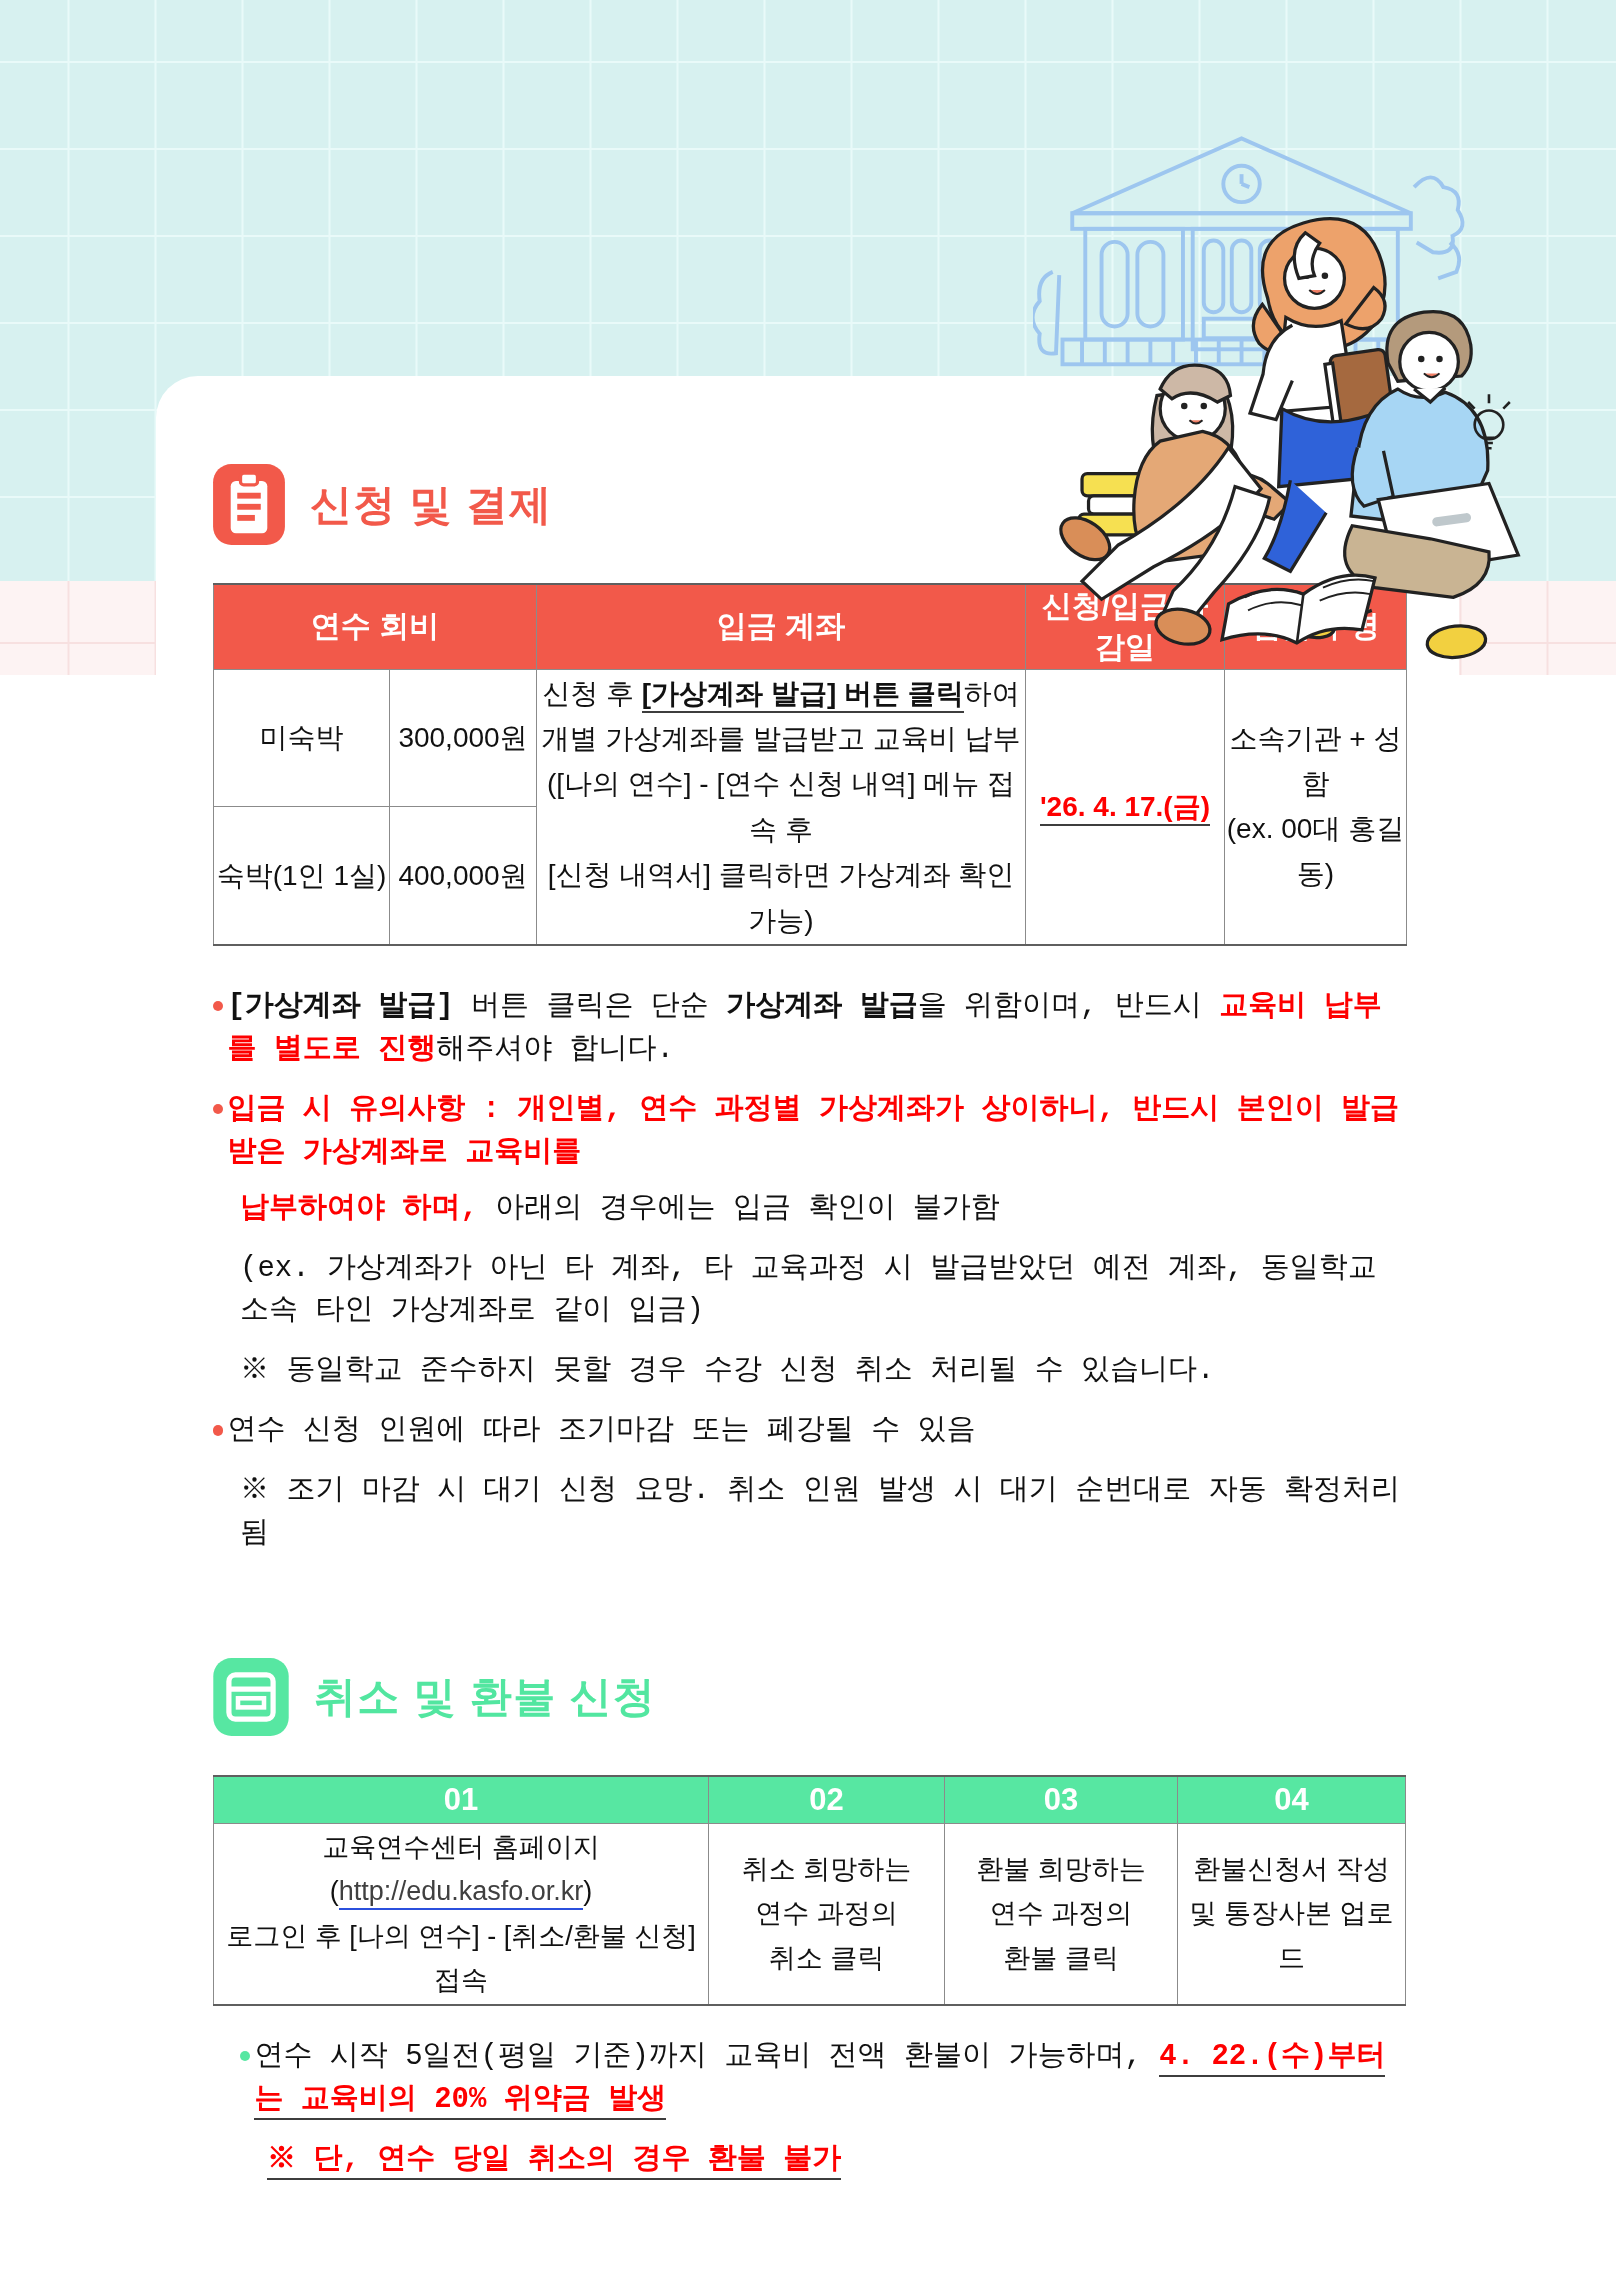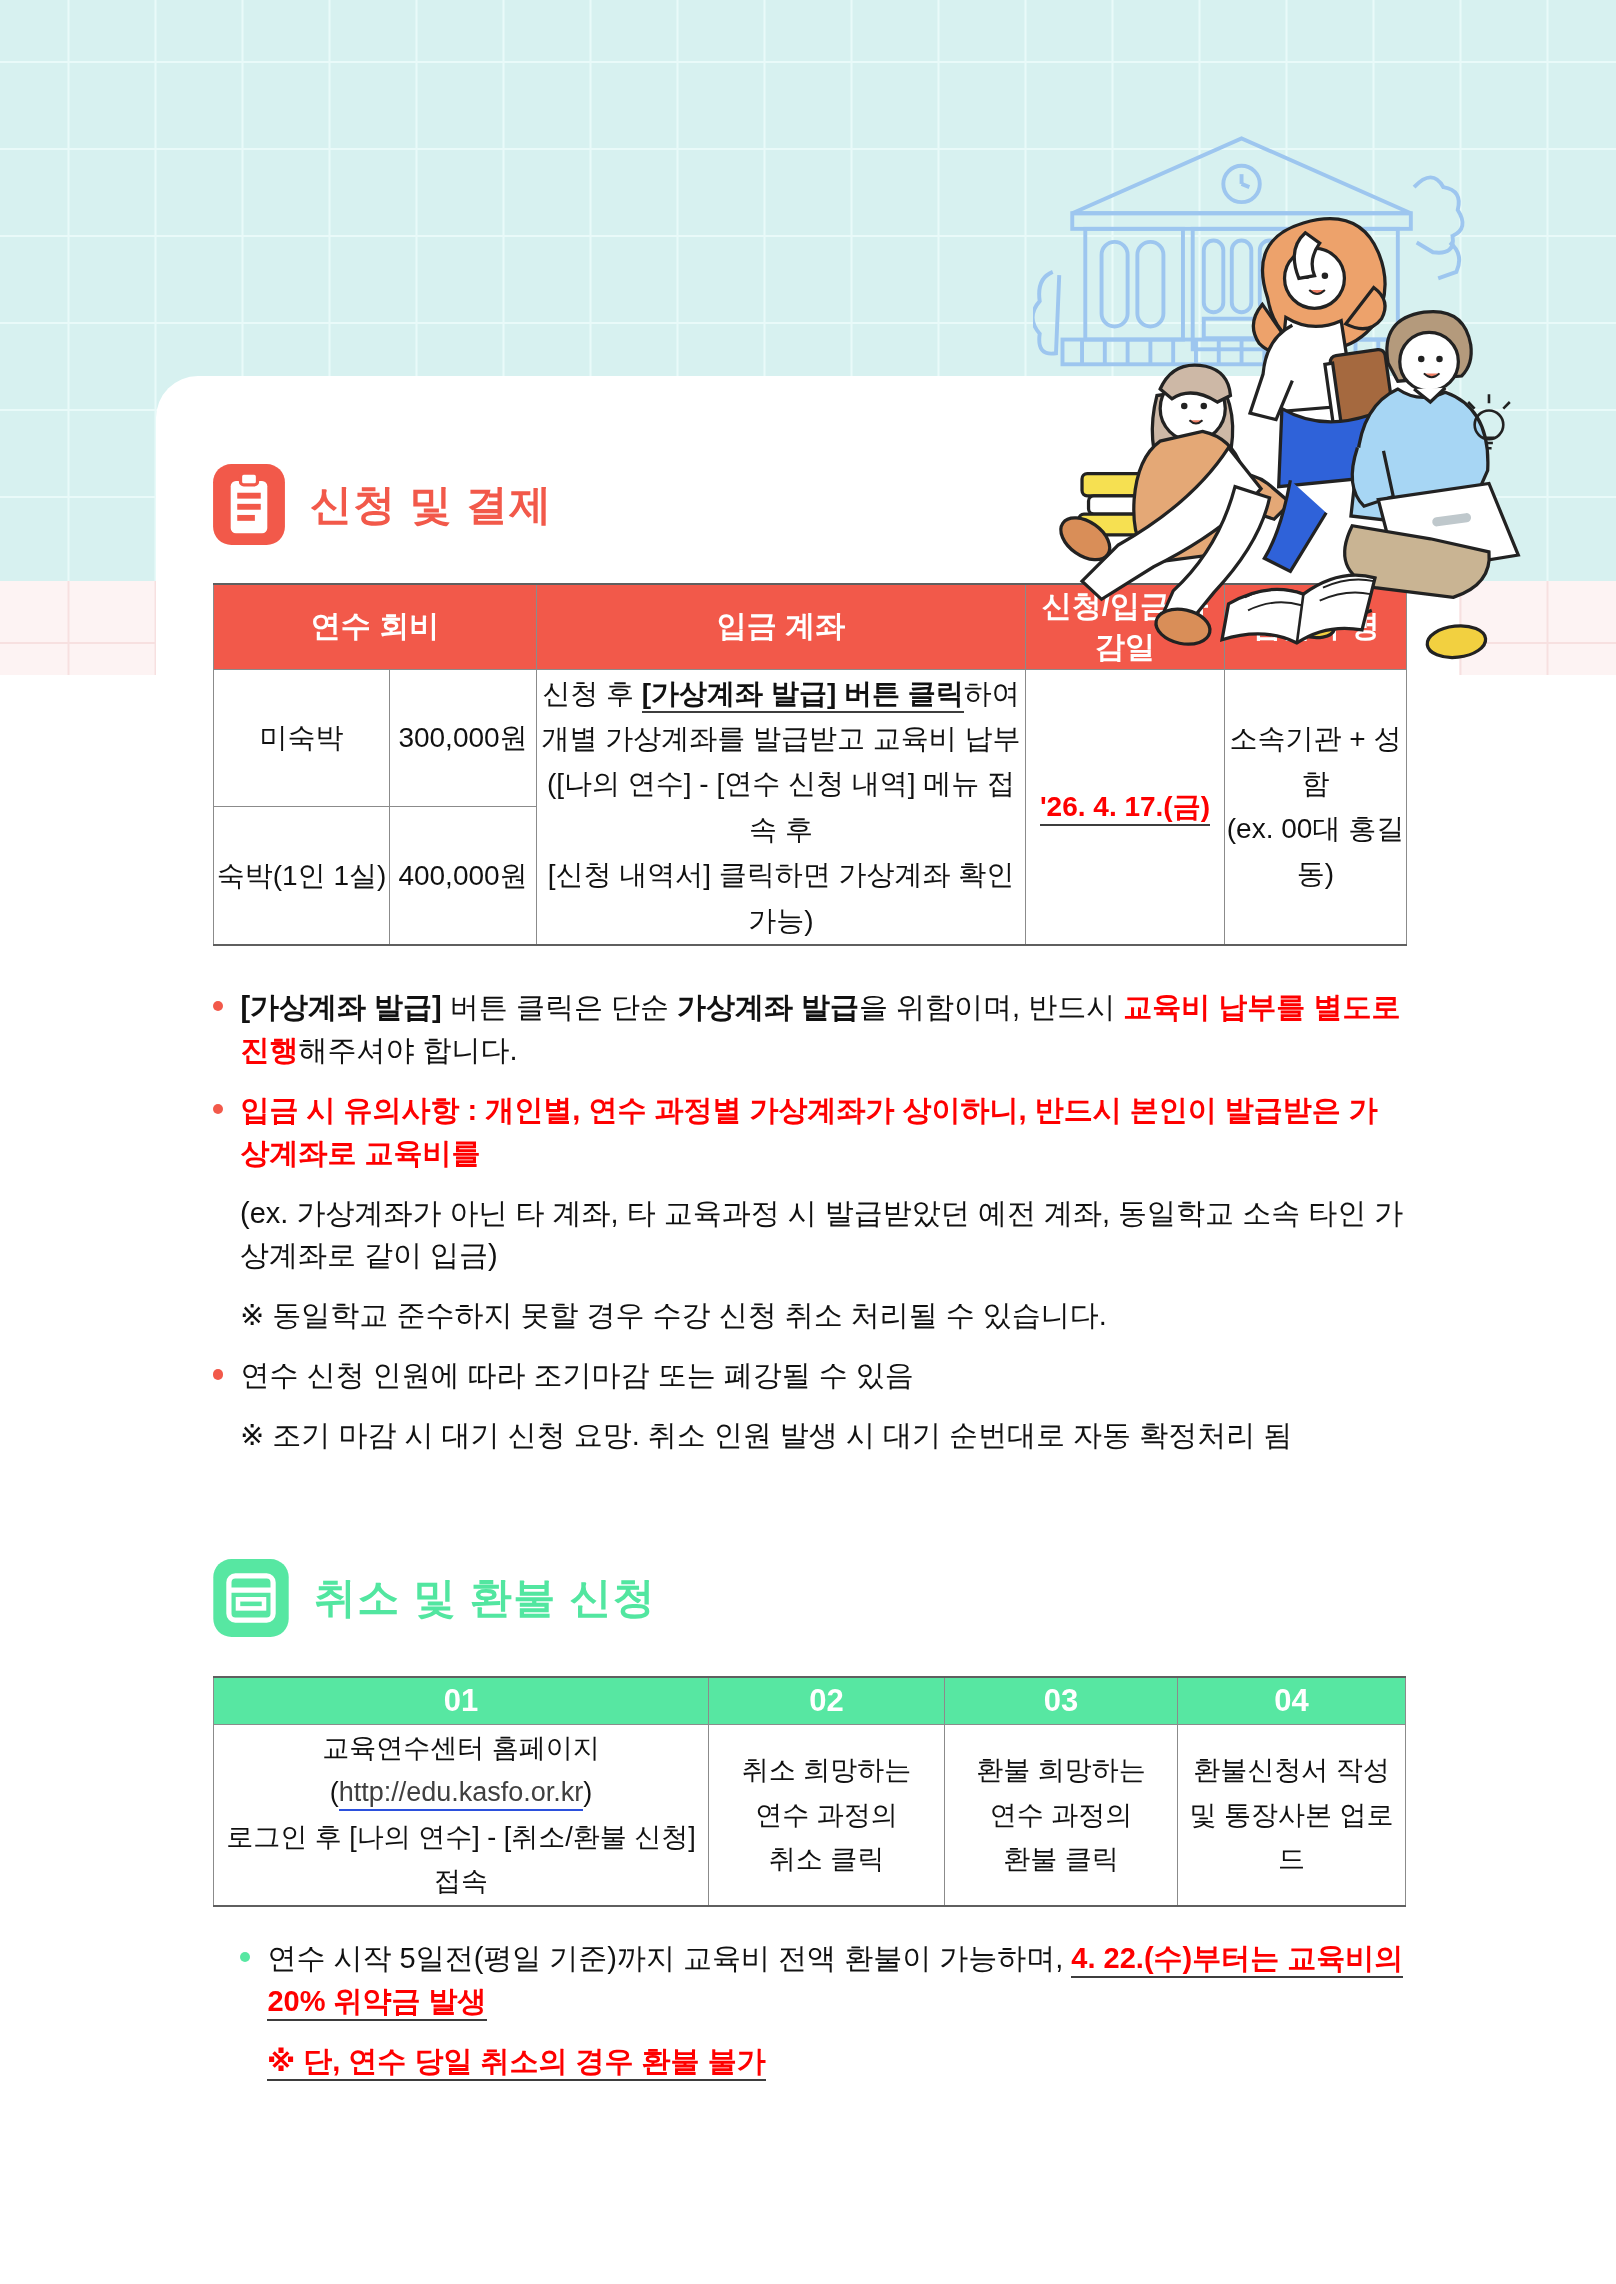--- a/index.html
+++ b/index.html
@@ -37,21 +37,21 @@
   .t1 th{background:#f2594a;color:#fff;font-size:30px;font-weight:700;height:51px;}
   .t1 td{font-size:28px;}
   .t1 .fee-row td{height:83px;}
   .acct{font-size:27px;line-height:1.62;}
   .deadline-cell{font-size:33px;}
   .dep-cell{font-size:29px;line-height:1.6;}
   .t2 th{background:#57e7a2;color:#fff;font-size:31px;font-weight:700;height:44px;}
   .t2 td{font-size:27px;line-height:1.65;height:163px;}
 
   
-  .bl{display:flex;gap:17px;margin:0 0 17px 0;}
+  .bl{display:flex;gap:4px;margin:0 0 17px 0;font-family:Liberation Mono, monospace;}
   .bl .dot{flex:0 0 10.4px;width:10.4px;height:10.4px;border-radius:50%;margin-top:15px;}
   .dot.red-d{background:#f2594a;}
   .dot.green-d{background:#57e7a2;}
   .bl p{margin:0;font-size:29px;line-height:1.48;}
   .bl.sub{padding-left:27px;}
   .bl.cont{padding-left:27px;margin-top:-3.9px;}
 
   .gap-lg{height:68px;}
 
   
@@ -125,20 +125,23 @@
           </table>
 
         <div>
           <div class="bl">
               <span class="dot red-d"></span>
               <p><span class="b">[가상계좌 발급]</span><span> 버튼 클릭은 단순 </span><span class="b">가상계좌 발급</span><span>을 위함이며, 반드시 </span><span class="b red">교육비 납부를 별도로 진행</span><span>해주셔야 합니다.</span></p>
             </div>
           <div class="bl">
               <span class="dot red-d"></span>
               <p><span class="b red">입금 시 유의사항 : 개인별, 연수 과정별 가상계좌가 상이하니, 반드시 본인이 발급받은 가상계좌로 교육비를</span></p>
+            </div>
+          <div class="bl cont">
+              <p><span class="b red">납부하여야 하며,</span><span> 아래의 경우에는 입금 확인이 불가함</span></p>
             </div>
           <div class="bl sub">
               <p><span>(ex. 가상계좌가 아닌 타 계좌, 타 교육과정 시 발급받았던 예전 계좌, 동일학교 소속 타인 가상계좌로 같이 입금)</span></p>
             </div>
           <div class="bl sub">
               <p><span>※ 동일학교 준수하지 못할 경우 수강 신청 취소 처리될 수 있습니다.</span></p>
             </div>
           <div class="bl">
               <span class="dot red-d"></span>
               <p><span>연수 신청 인원에 따라 조기마감 또는 폐강될 수 있음</span></p>

